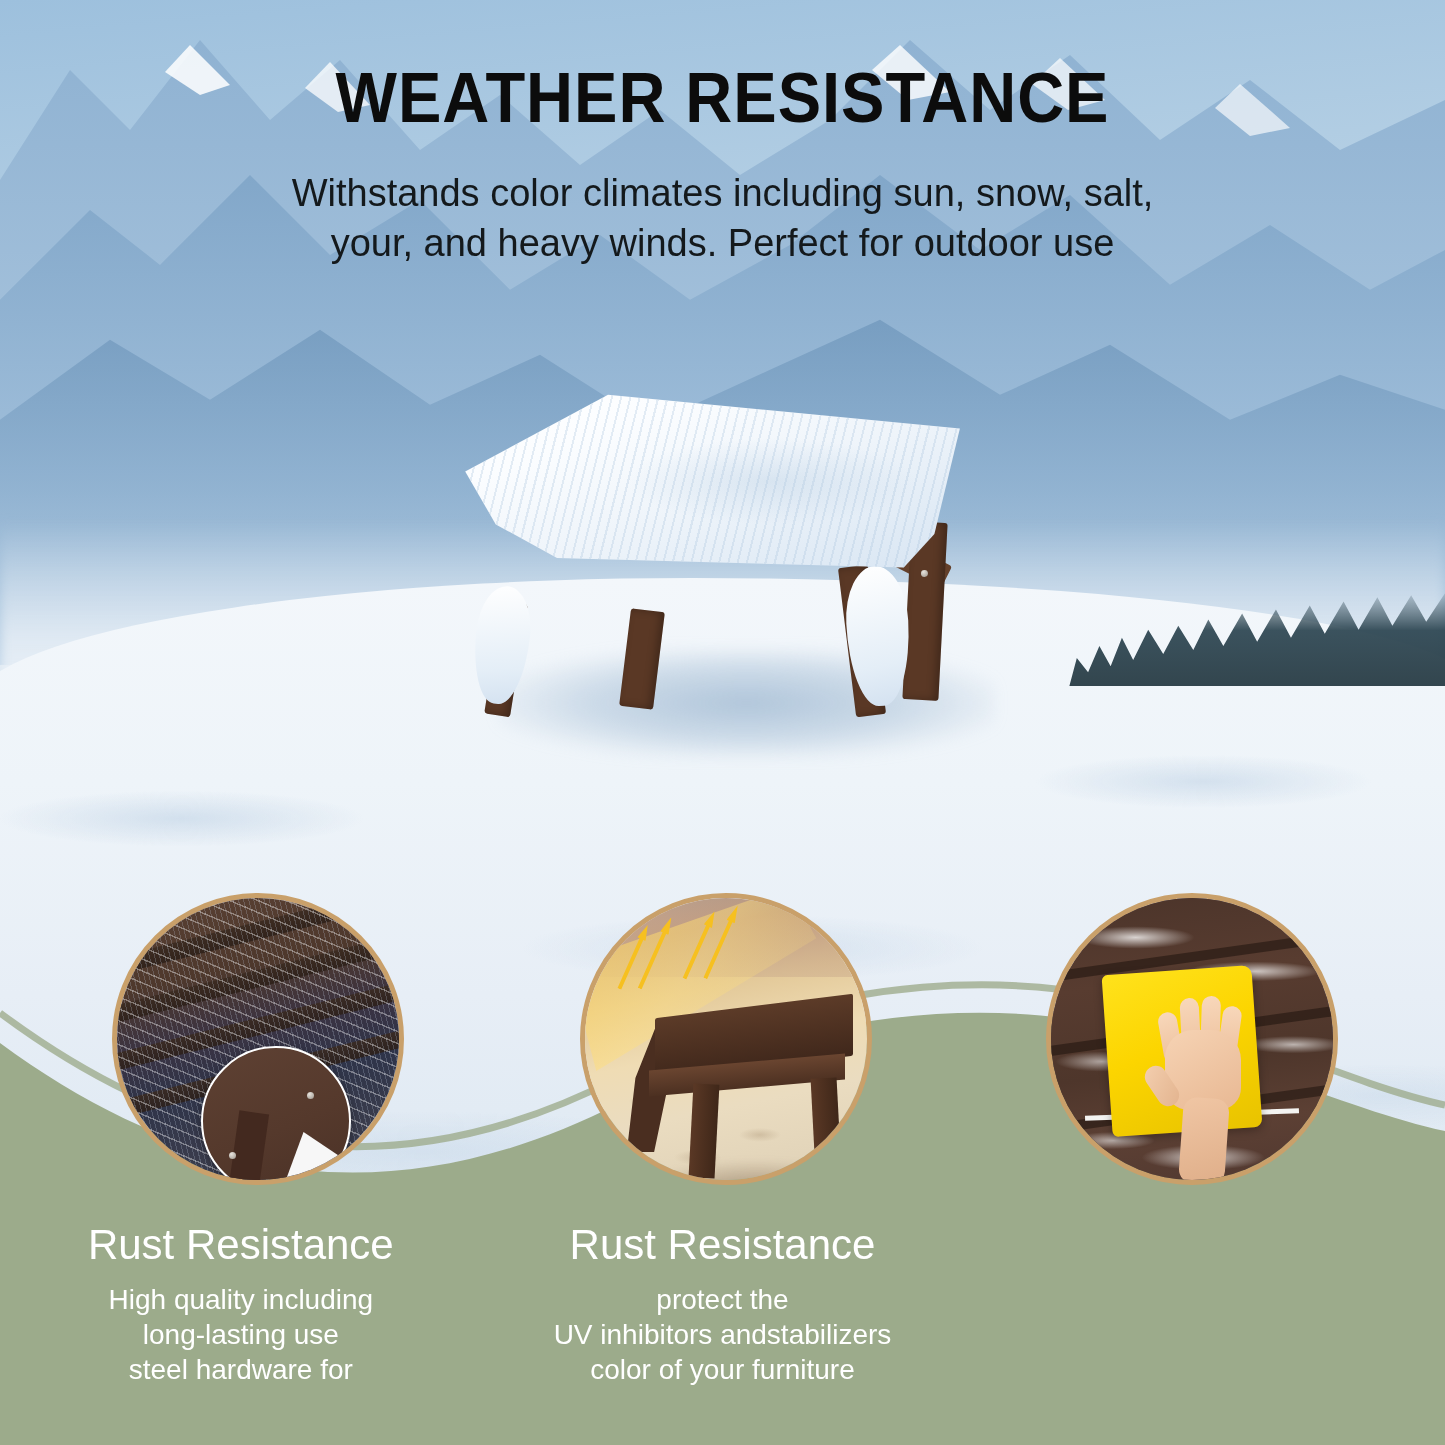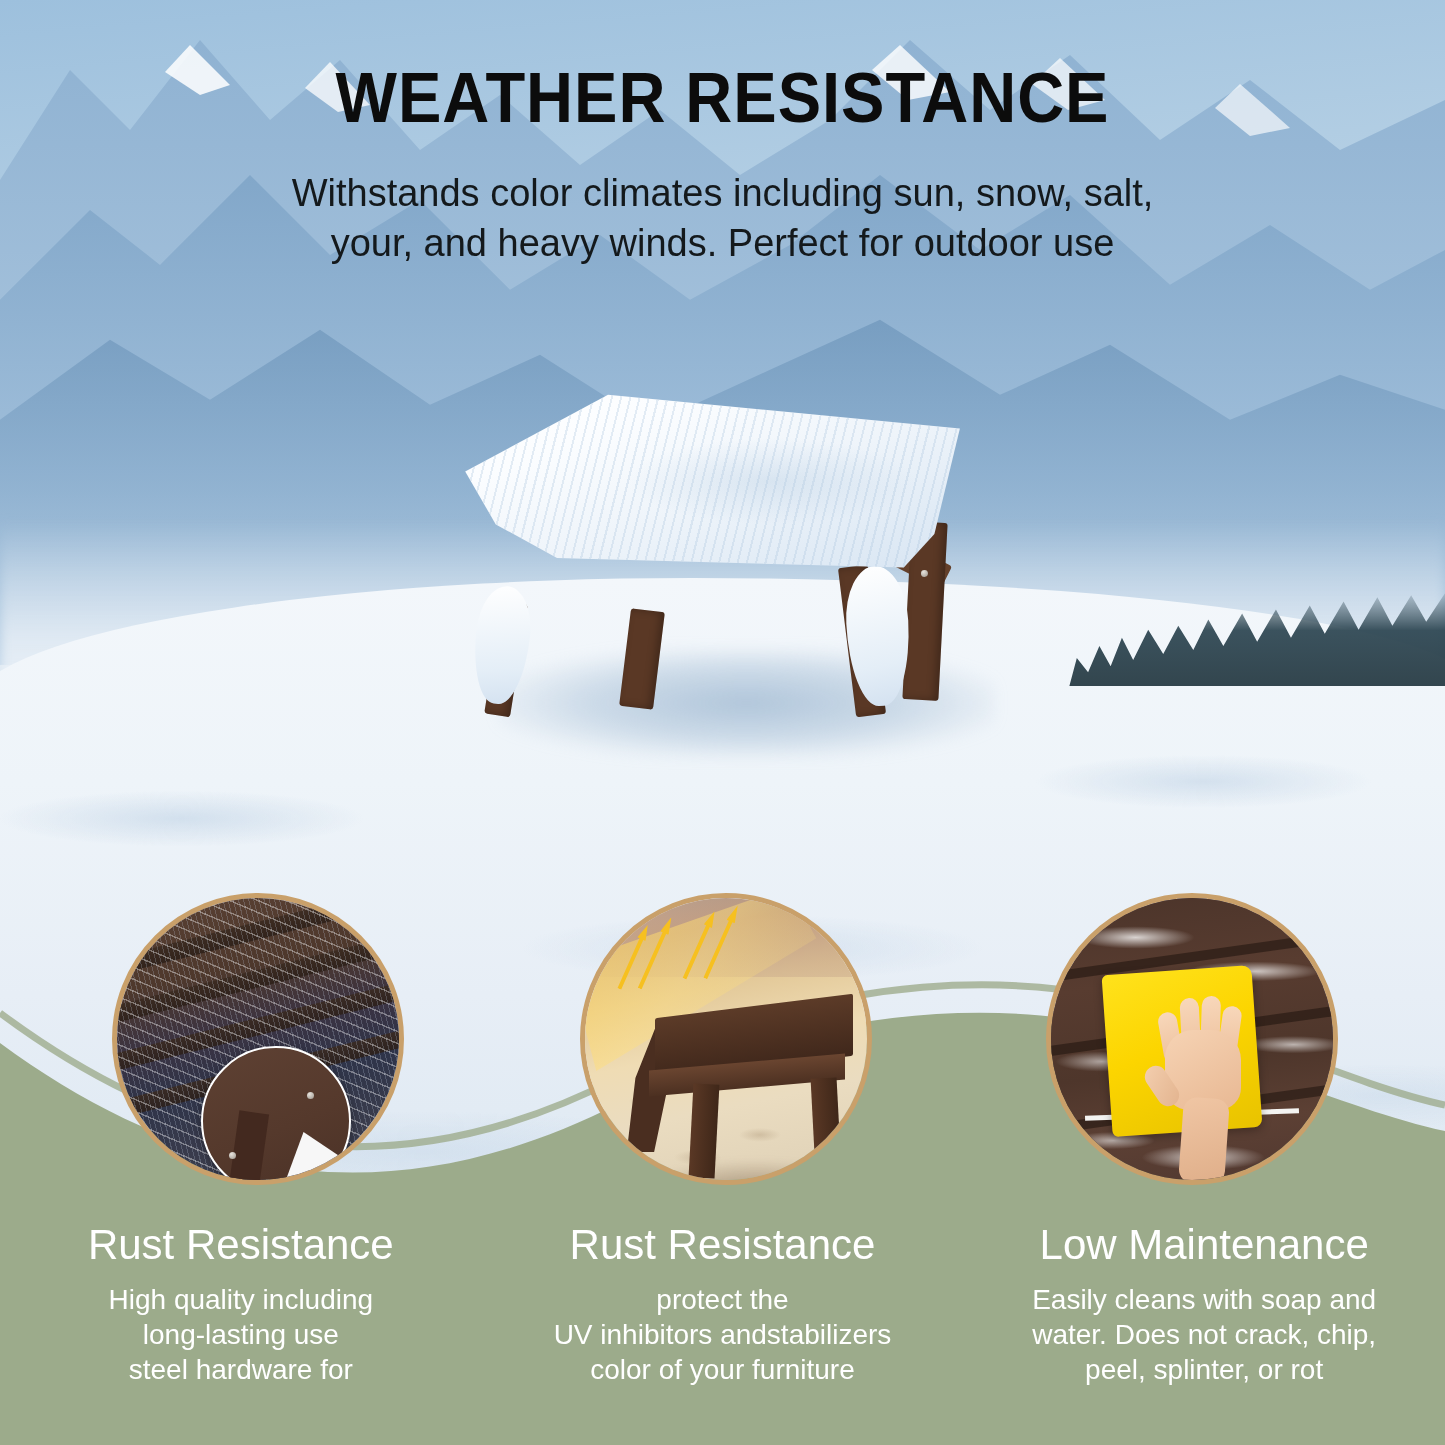--- a/index.html
+++ b/index.html
@@ -474,23 +474,15 @@
 
     <div class="ft">
       <div class="ft-title">Rust Resistance</div>
       <div class="ft-body">
         <div>protect the</div>
         <div>UV inhibitors andstabilizers</div>
         <div>color of your furniture</div>
       </div>
     </div>
 
-    <div class="ft">
-      <div class="ft-title">Low Maintenance</div>
-      <div class="ft-body">
-        <div>Easily cleans with soap and</div>
-        <div>water. Does not crack, chip,</div>
-        <div>peel, splinter, or rot</div>
-      </div>
-    </div>
   </div>
 
 </div>
 
 </body></html>

